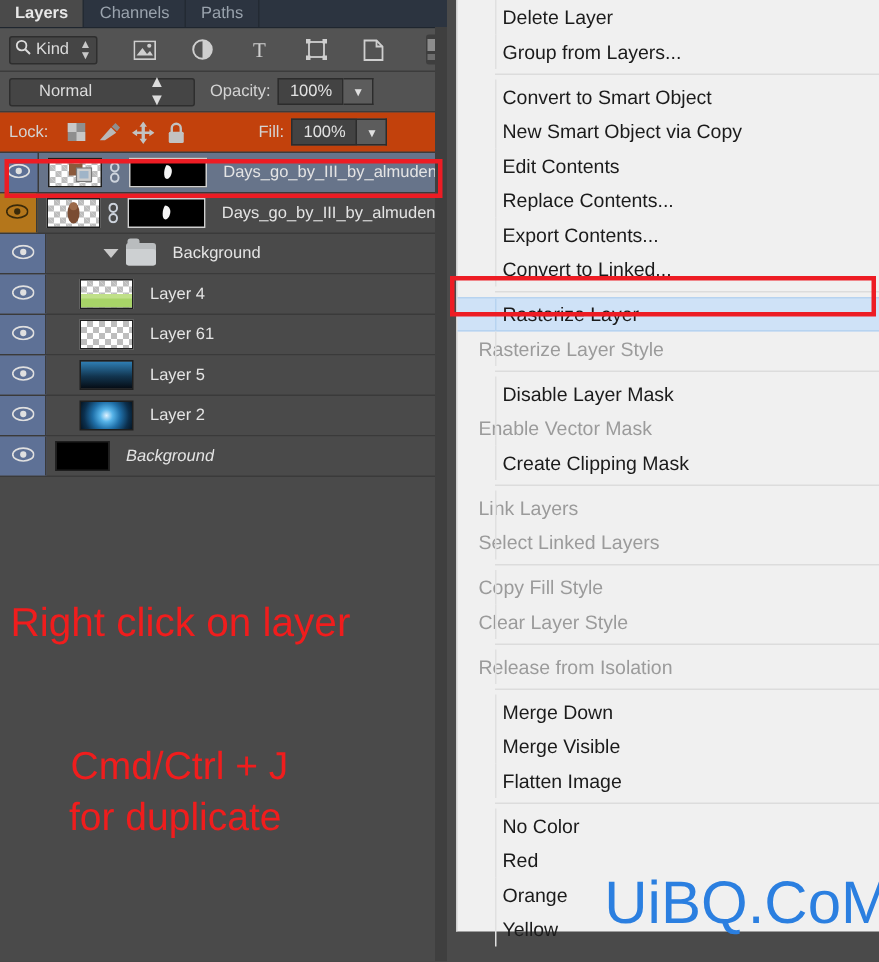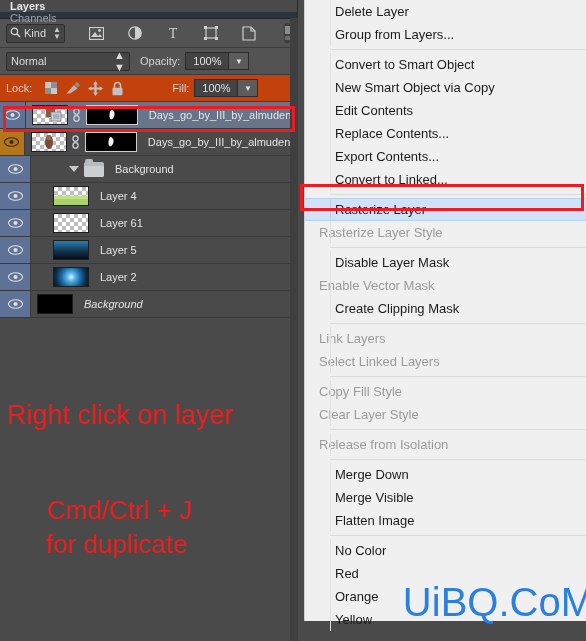--- a/index.html
+++ b/index.html
@@ -12,21 +12,20 @@
   #root{position:relative;width:586px;height:641px;}
 
   
   #ps-panel{
     position:absolute;left:0;top:0;width:298px;height:641px;
     background:#4a4a4a;overflow:hidden;
   }
   .tabbar{
     height:18px;background:#2c3440;display:flex;align-items:stretch;
     border-bottom:1px solid #1f262f;
-    flex-direction:column;
   }
   .tab{
     display:flex;align-items:center;padding:0 10px;font-size:11px;
     color:#9aa3ad;border-right:1px solid #232a33;
   }
   .tab.active{background:#4a4a4a;color:#e8e8e8;font-weight:bold;}
 
   .ps-rows{background:#535353;}
   .filter-row{
     height:28px;display:flex;align-items:center;padding:0 6px;
@@ -42,21 +41,21 @@
   .kind-select .arrows{font-size:8px;line-height:7px;color:#c8c8c8;text-align:center;}
   .ficon{width:24px;height:22px;display:flex;align-items:center;justify-content:center;margin-left:2px;}
   .ficon.last{background:#3e3e3e;border-radius:2px;width:14px;height:20px;margin-left:6px;}
 
   .blend-row{
     height:26px;display:flex;align-items:center;padding:0 6px;
     border-bottom:1px solid #3c3c3c;background:#535353;
   }
   .blend-select{
     width:124px;height:19px;background:#454545;border:1px solid #2e2e2e;border-radius:2px;
-    display:flex;align-items:center;padding:0 4px;font-size:11px;color:#dcdcdc;box-sizing:border-box;
+    display:flex;align-items:center;padding:0 19px;font-size:11px;color:#dcdcdc;box-sizing:border-box;
   }
   .blend-select .lbl{flex:1;}
   .minilbl{font-size:11px;color:#d4d4d4;margin-left:10px;}
   .numbox{
     margin-left:5px;width:44px;height:18px;background:#434343;border:1px solid #2c2c2c;
     display:flex;align-items:center;justify-content:center;font-size:11px;color:#e2e2e2;box-sizing:border-box;
   }
   .numdrop{
     width:20px;height:18px;background:#5c5c5c;border:1px solid #2c2c2c;border-left:none;
     display:flex;align-items:center;justify-content:center;font-size:8px;color:#e0e0e0;box-sizing:border-box;

